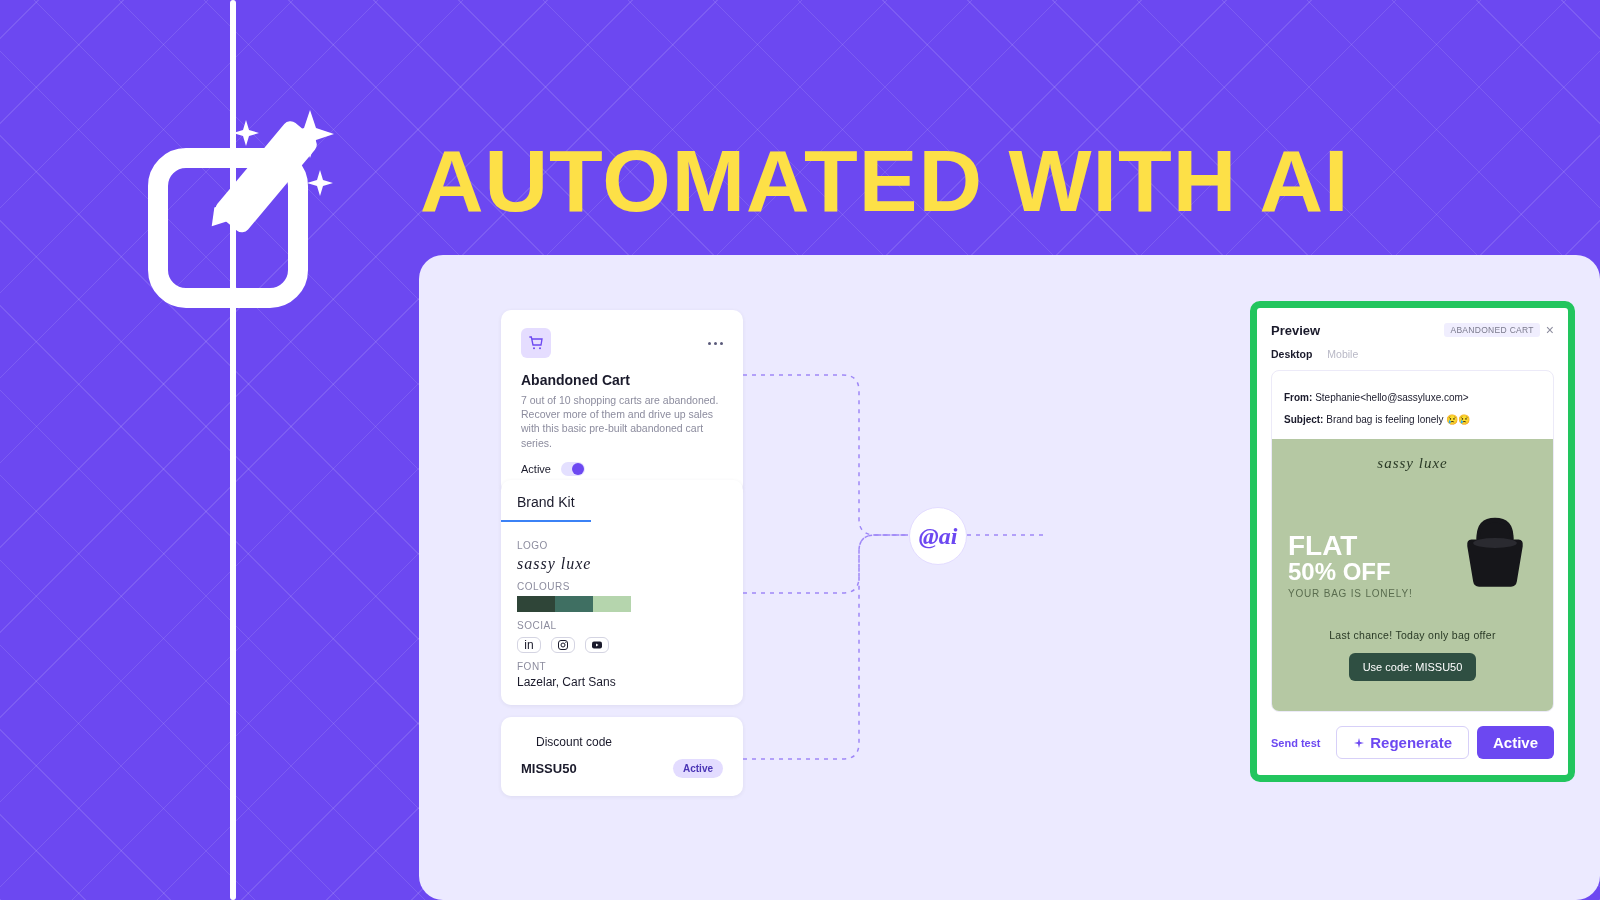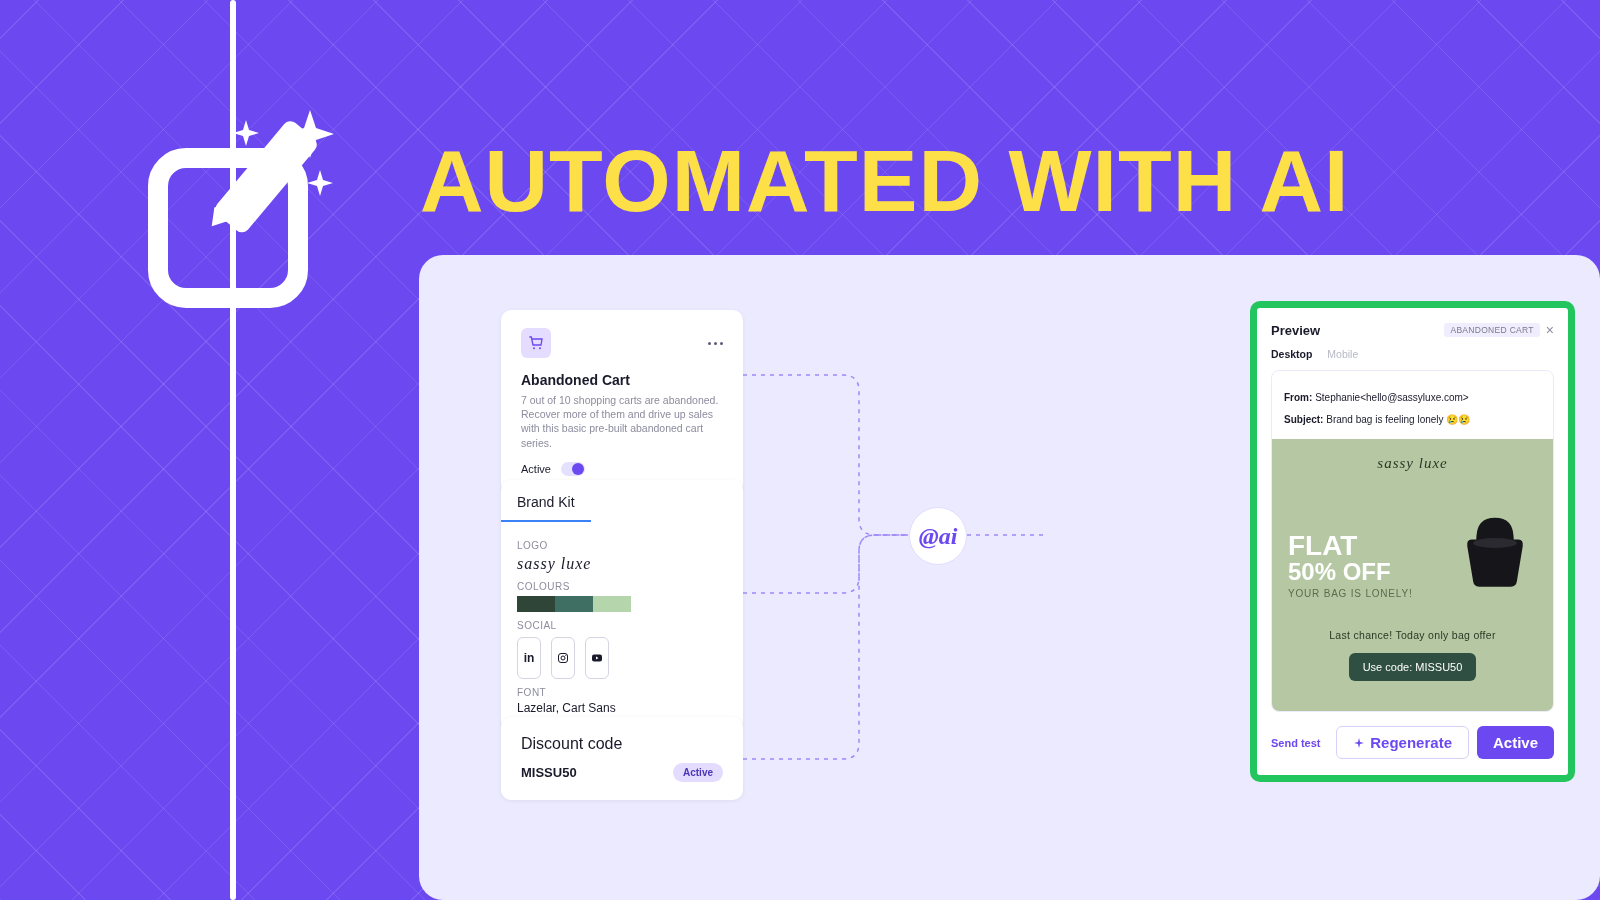--- a/index.html
+++ b/index.html
@@ -65,25 +65,25 @@
   .toggle .knob{position:absolute;right:1px;top:1px;width:12px;height:12px;border-radius:50%;background:#6c48f1;}
 
   .card-brand { left:82px; top:225px; width:242px; padding:0; }
   .bk-tab { font-size:14px; color:#1a1a2b; padding:14px 16px 10px; border-bottom:2px solid #3b82f6; display:inline-block; }
   .bk-body { padding:10px 16px 16px; font-size:10px; color:#8c8c9e; }
   .bk-body .lbl { margin-top:8px; letter-spacing:0.5px; }
   .logo-text{font-family:Georgia,serif;font-style:italic;font-size:16px;letter-spacing:1px;color:#1a1a2b;margin-top:4px;}
   .swatches{display:flex;gap:0;margin-top:4px;}
   .sw{width:38px;height:16px;}
   .socials{display:flex;gap:10px;margin-top:6px;}
-  .soc{width:24px;height:42px;border:1px solid #d4d4e2;border-radius:6px;display:flex;align-items:center;justify-content:center;color:#1a1a2b;font-weight:700;font-size:12px;}
+  .soc{width:24px;height:16px;border:1px solid #d4d4e2;border-radius:6px;display:flex;align-items:center;justify-content:center;color:#1a1a2b;font-weight:400;font-size:12px;}
   .font-line{font-size:12px;color:#1a1a2b;margin-top:3px;}
 
   .card-discount { left:82px; top:462px; width:242px; }
-  .dc-title{font-size:16px;color:#1a1a2b;}
+  .dc-title{font-size:12px;color:#1a1a2b;margin-left:15px;}
   .dc-row{display:flex;justify-content:space-between;align-items:center;margin-top:10px;}
   .dc-code{font-weight:700;font-size:13px;color:#1a1a2b;}
   .dc-active{background:#e3dcff;color:#4a35b5;font-size:10px;font-weight:600;padding:4px 10px;border-radius:12px;}
 
   
   .ai-circle{
     position:absolute; left:490px; top:252px;
     width:58px;height:58px;border-radius:50%;
     background:#fff;border:1px solid #e3dcff;
     display:flex;align-items:center;justify-content:center;

